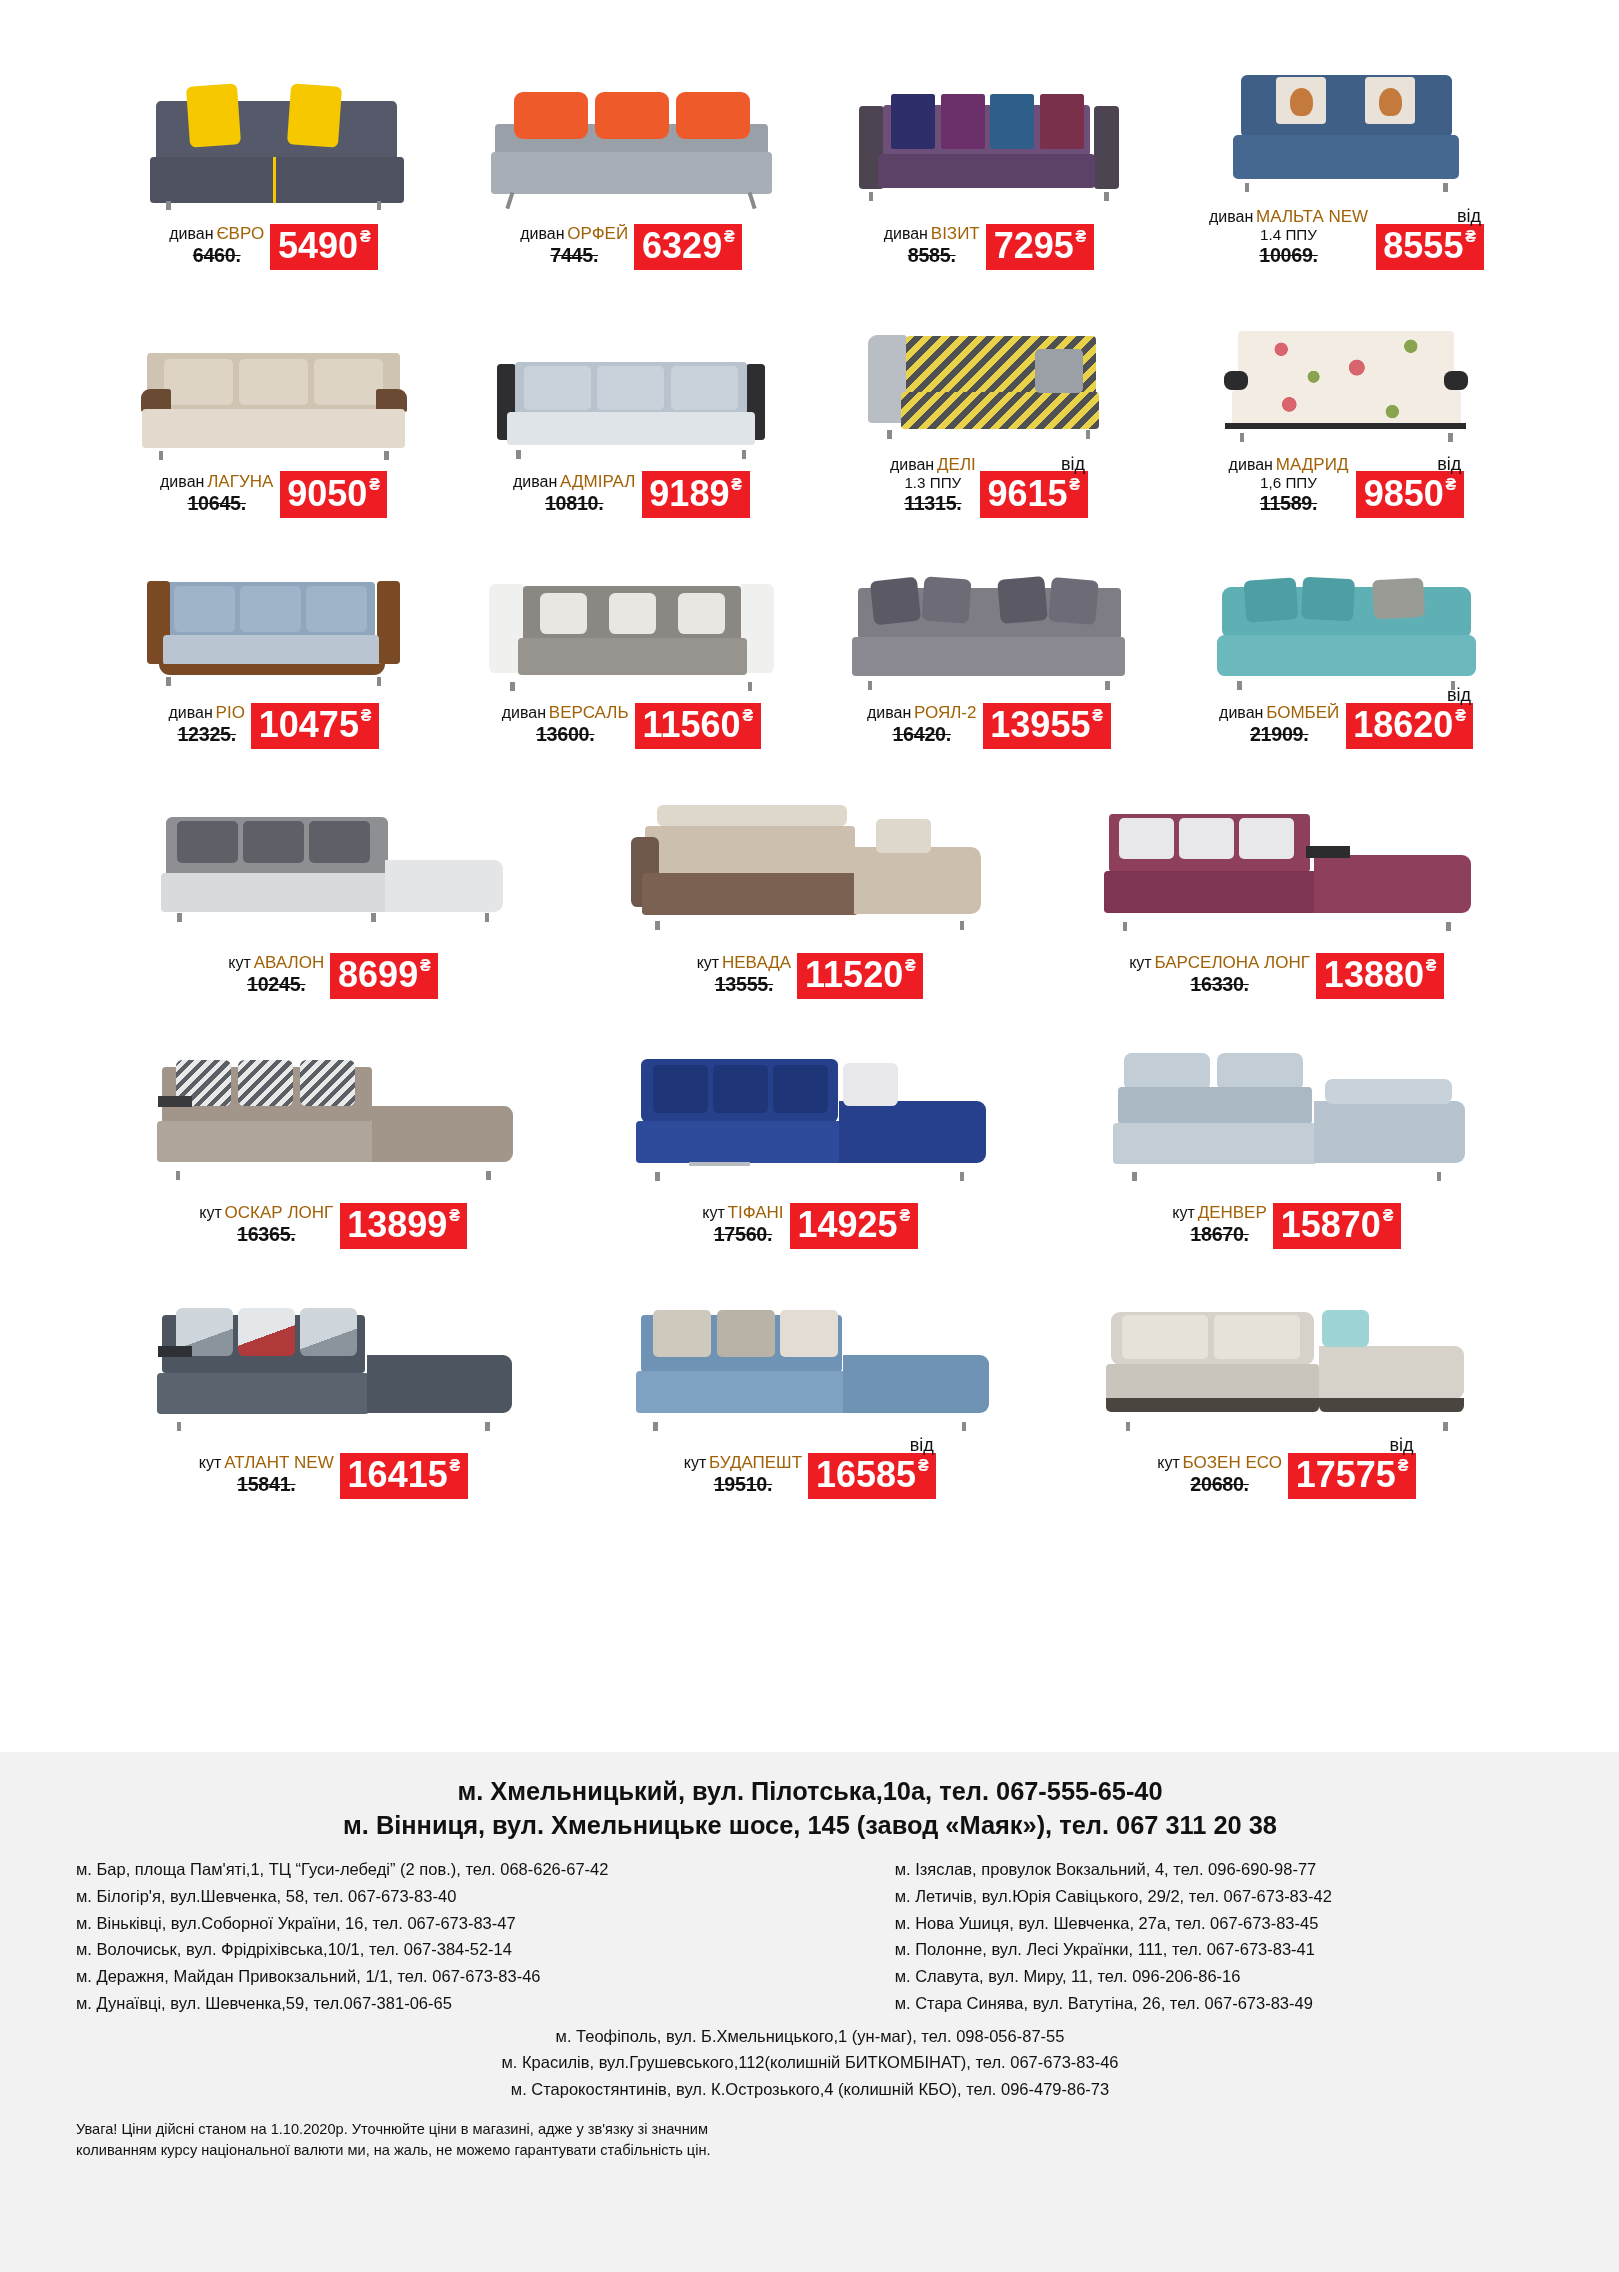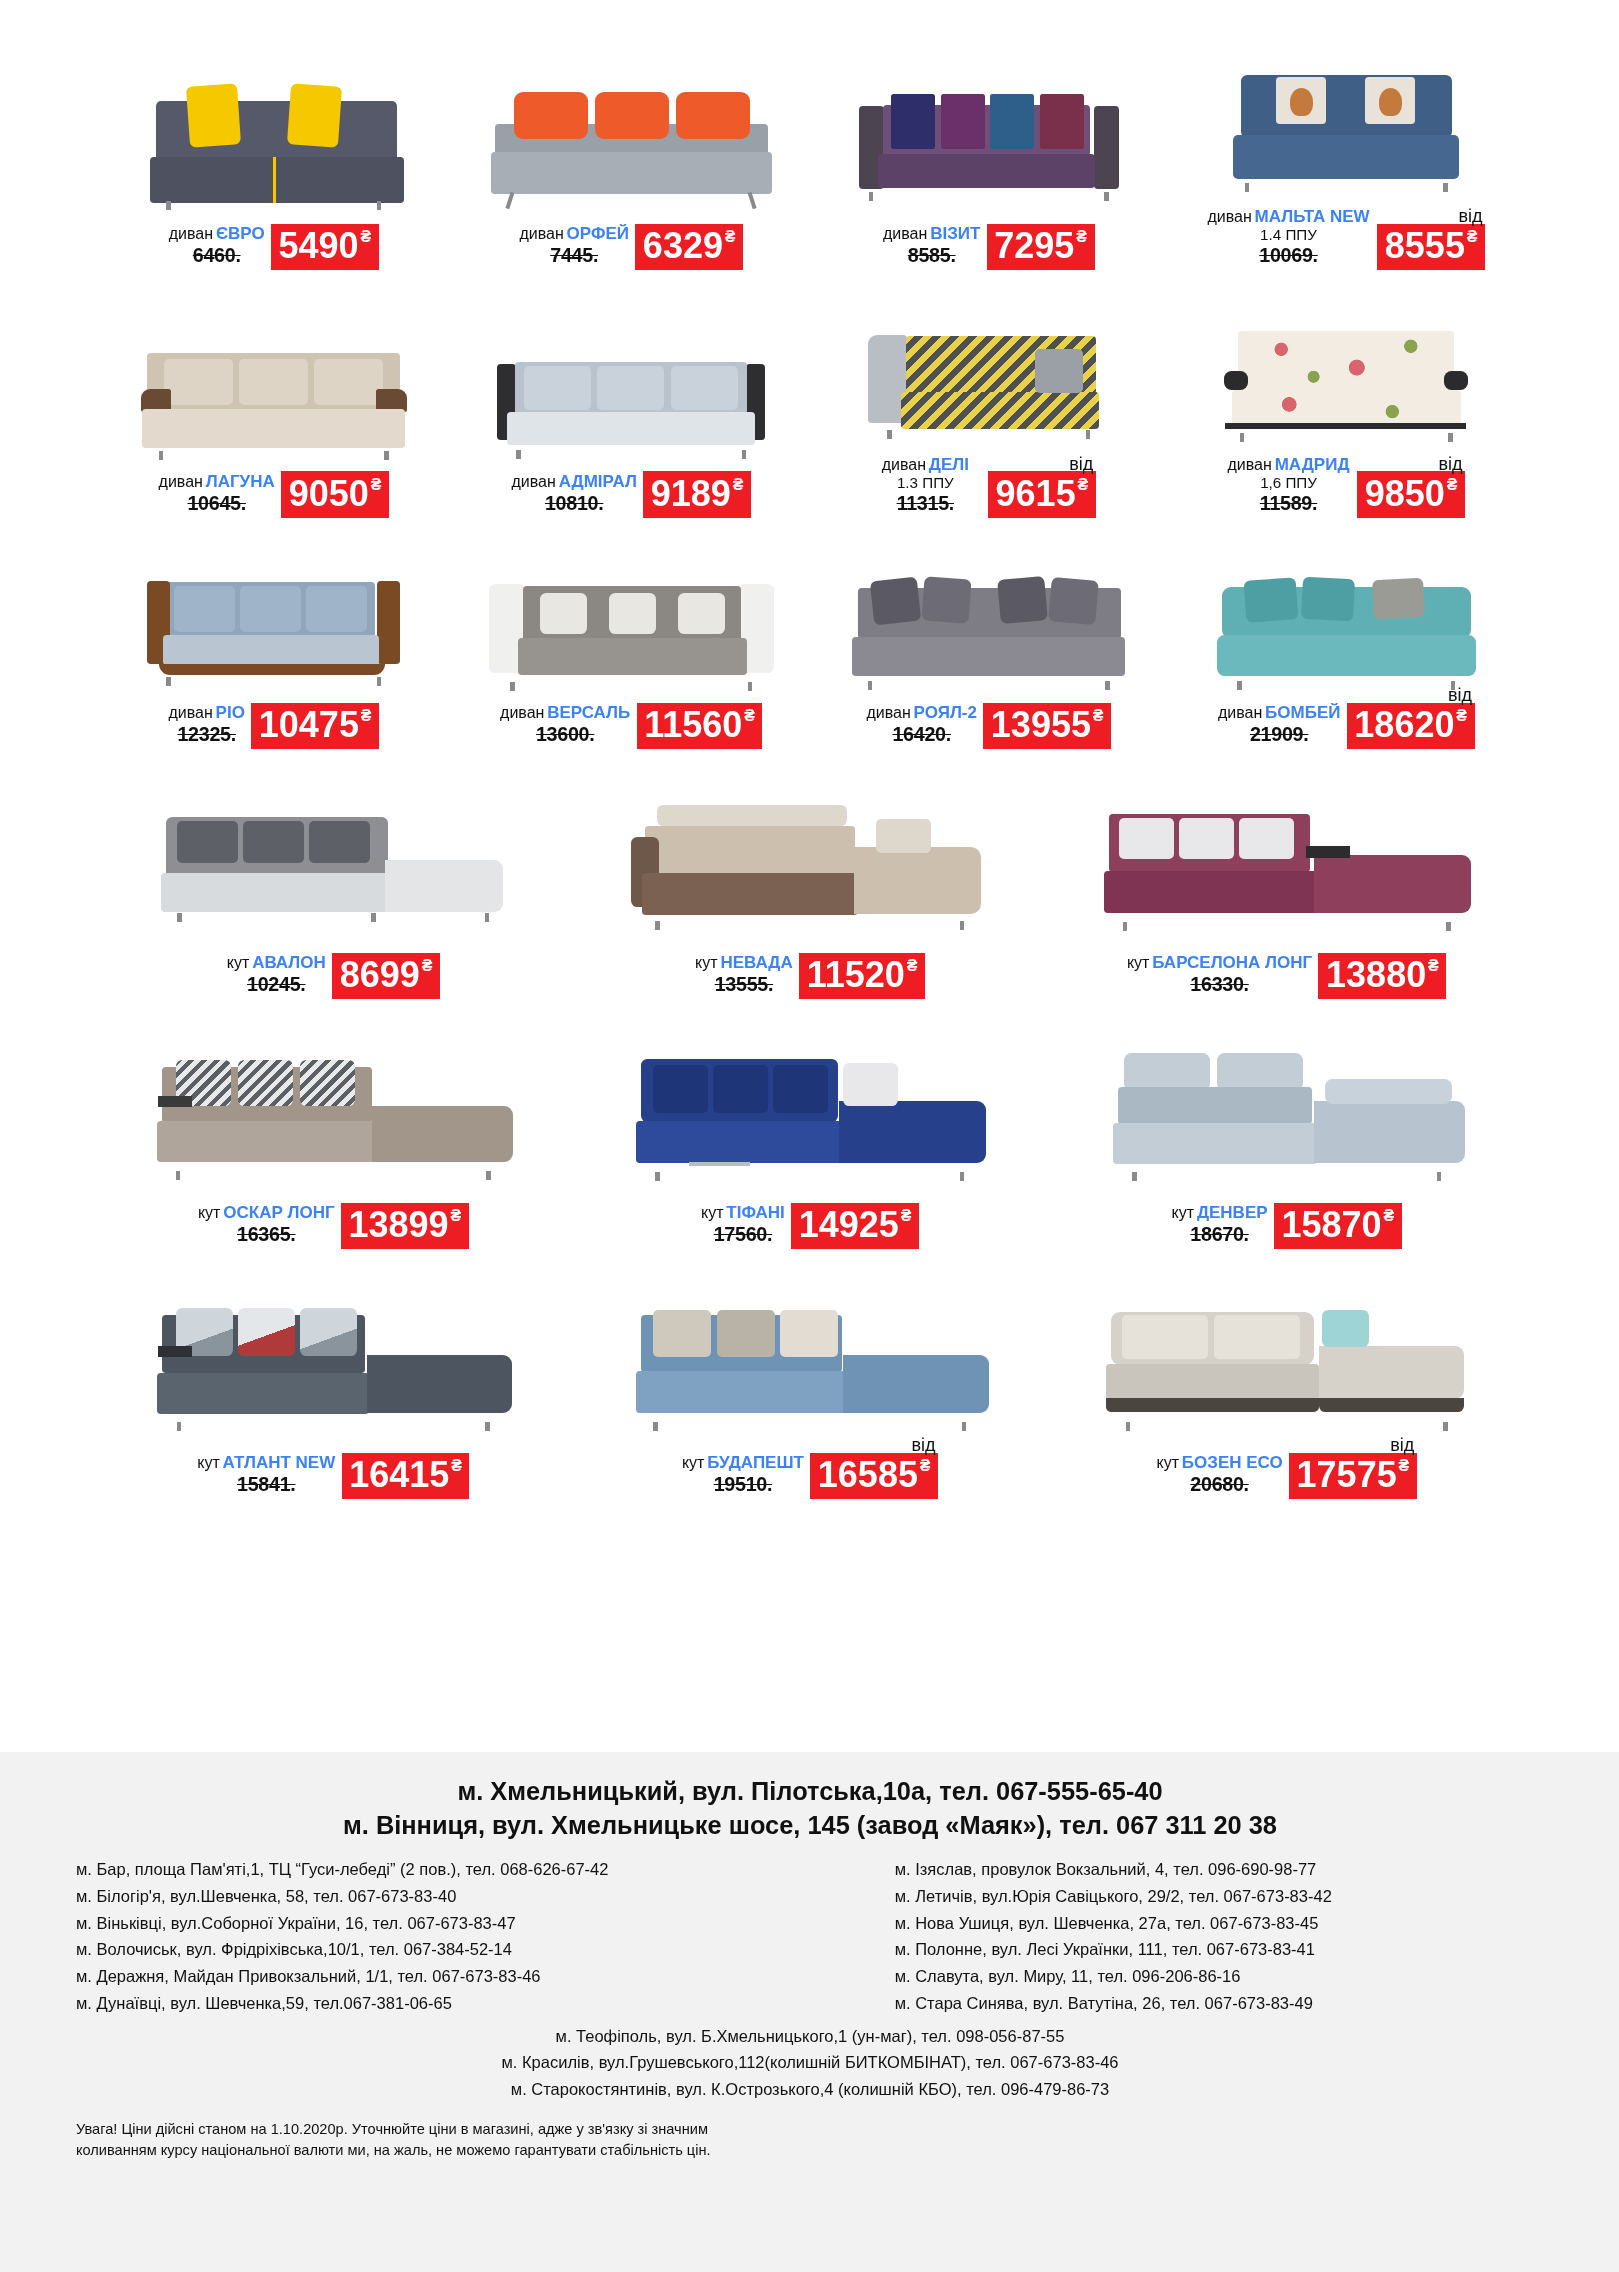--- a/index.html
+++ b/index.html
@@ -57,22 +57,22 @@
     line-height: 1.15;
     white-space: nowrap;
   }
   .kind {
     font-size: 16px;
     font-weight: 400;
     color:#111;
   }
   .name {
     font-size: 17px;
-    font-weight: 700;
-    color:#3b82f6;
+    font-weight: 400;
+    color:#a16207;
   }
   .ppu {
     font-size: 15.2px;
     font-weight: 400;
     color:#111;
     display:block;
     text-align:center;
   }
   .oldprice {
     font-size: 19.7px;
@@ -363,21 +363,21 @@
           <div class="arm" style="left:6.3px;top:43px;width:39px;height:88px;background:#b9bec4;border-radius:9px 3.8px 3.8px 3.8px;"></div>
           <div class="back" style="left:44px;top:44px;width:190px;height:58px;background:repeating-linear-gradient(135deg,#e8d24a 0 6.3px,#4f5054 6.3px 12.7px);"></div>
           <div class="seat" style="left:39px;top:100px;width:198px;height:37px;background:repeating-linear-gradient(135deg,#e8d24a 0 6.3px,#4f5054 6.3px 12.7px);"></div>
           <div class="pill" style="left:173px;top:57px;width:48px;height:44px;background:#9aa0a6;border-radius:5.1px;"></div>
           <div class="leg" style="left:25.4px;bottom:11.4px;"></div>
           <div class="leg" style="right:25.4px;bottom:11.4px;"></div>
         </div>
       </div>
       <div class="price-line">
         <div class="label-wrap center">
-          <div class="label-block" style="text-align:center;padding-right:19px;">
+          <div class="label-block" style="text-align:center;padding-right:4px;">
             <span class="kind">диван</span>
             <span class="name">ДЕЛІ</span>
             <span class="ppu">1.3 ППУ</span>
             <span class="oldprice">11315.</span>
           </div>
         </div>
         <div class="price-box">
           <span class="vid">від</span>
           <span>9615</span>
           <span class="grn">₴</span>

